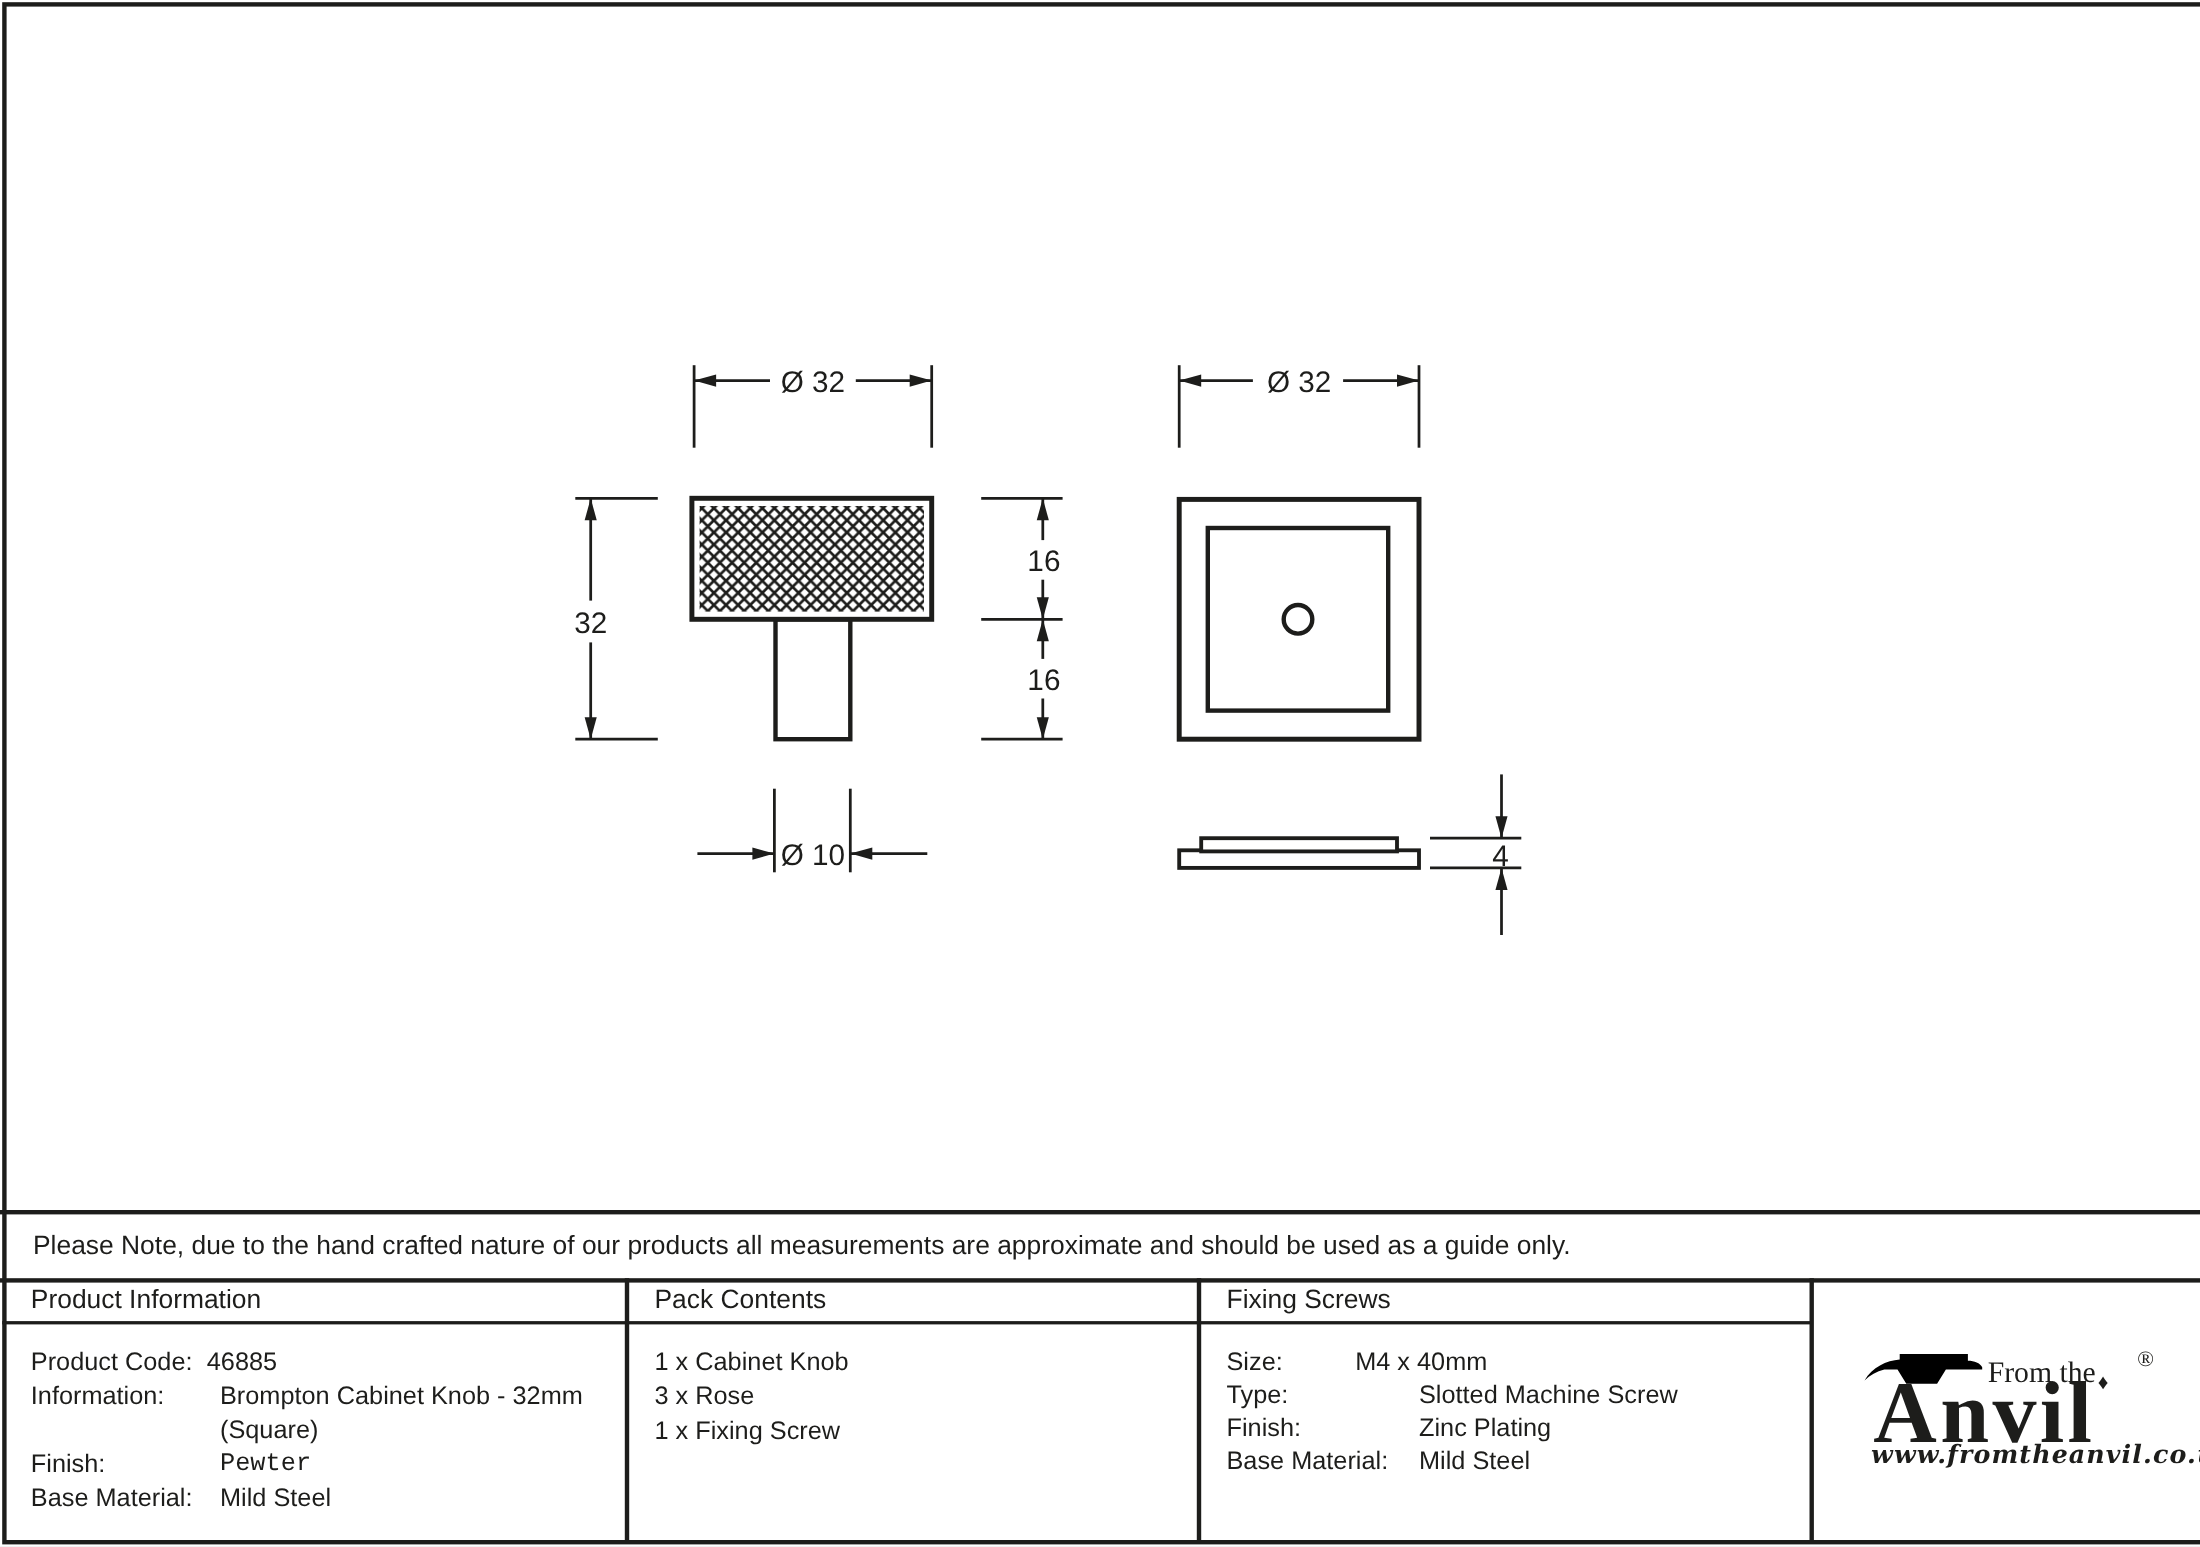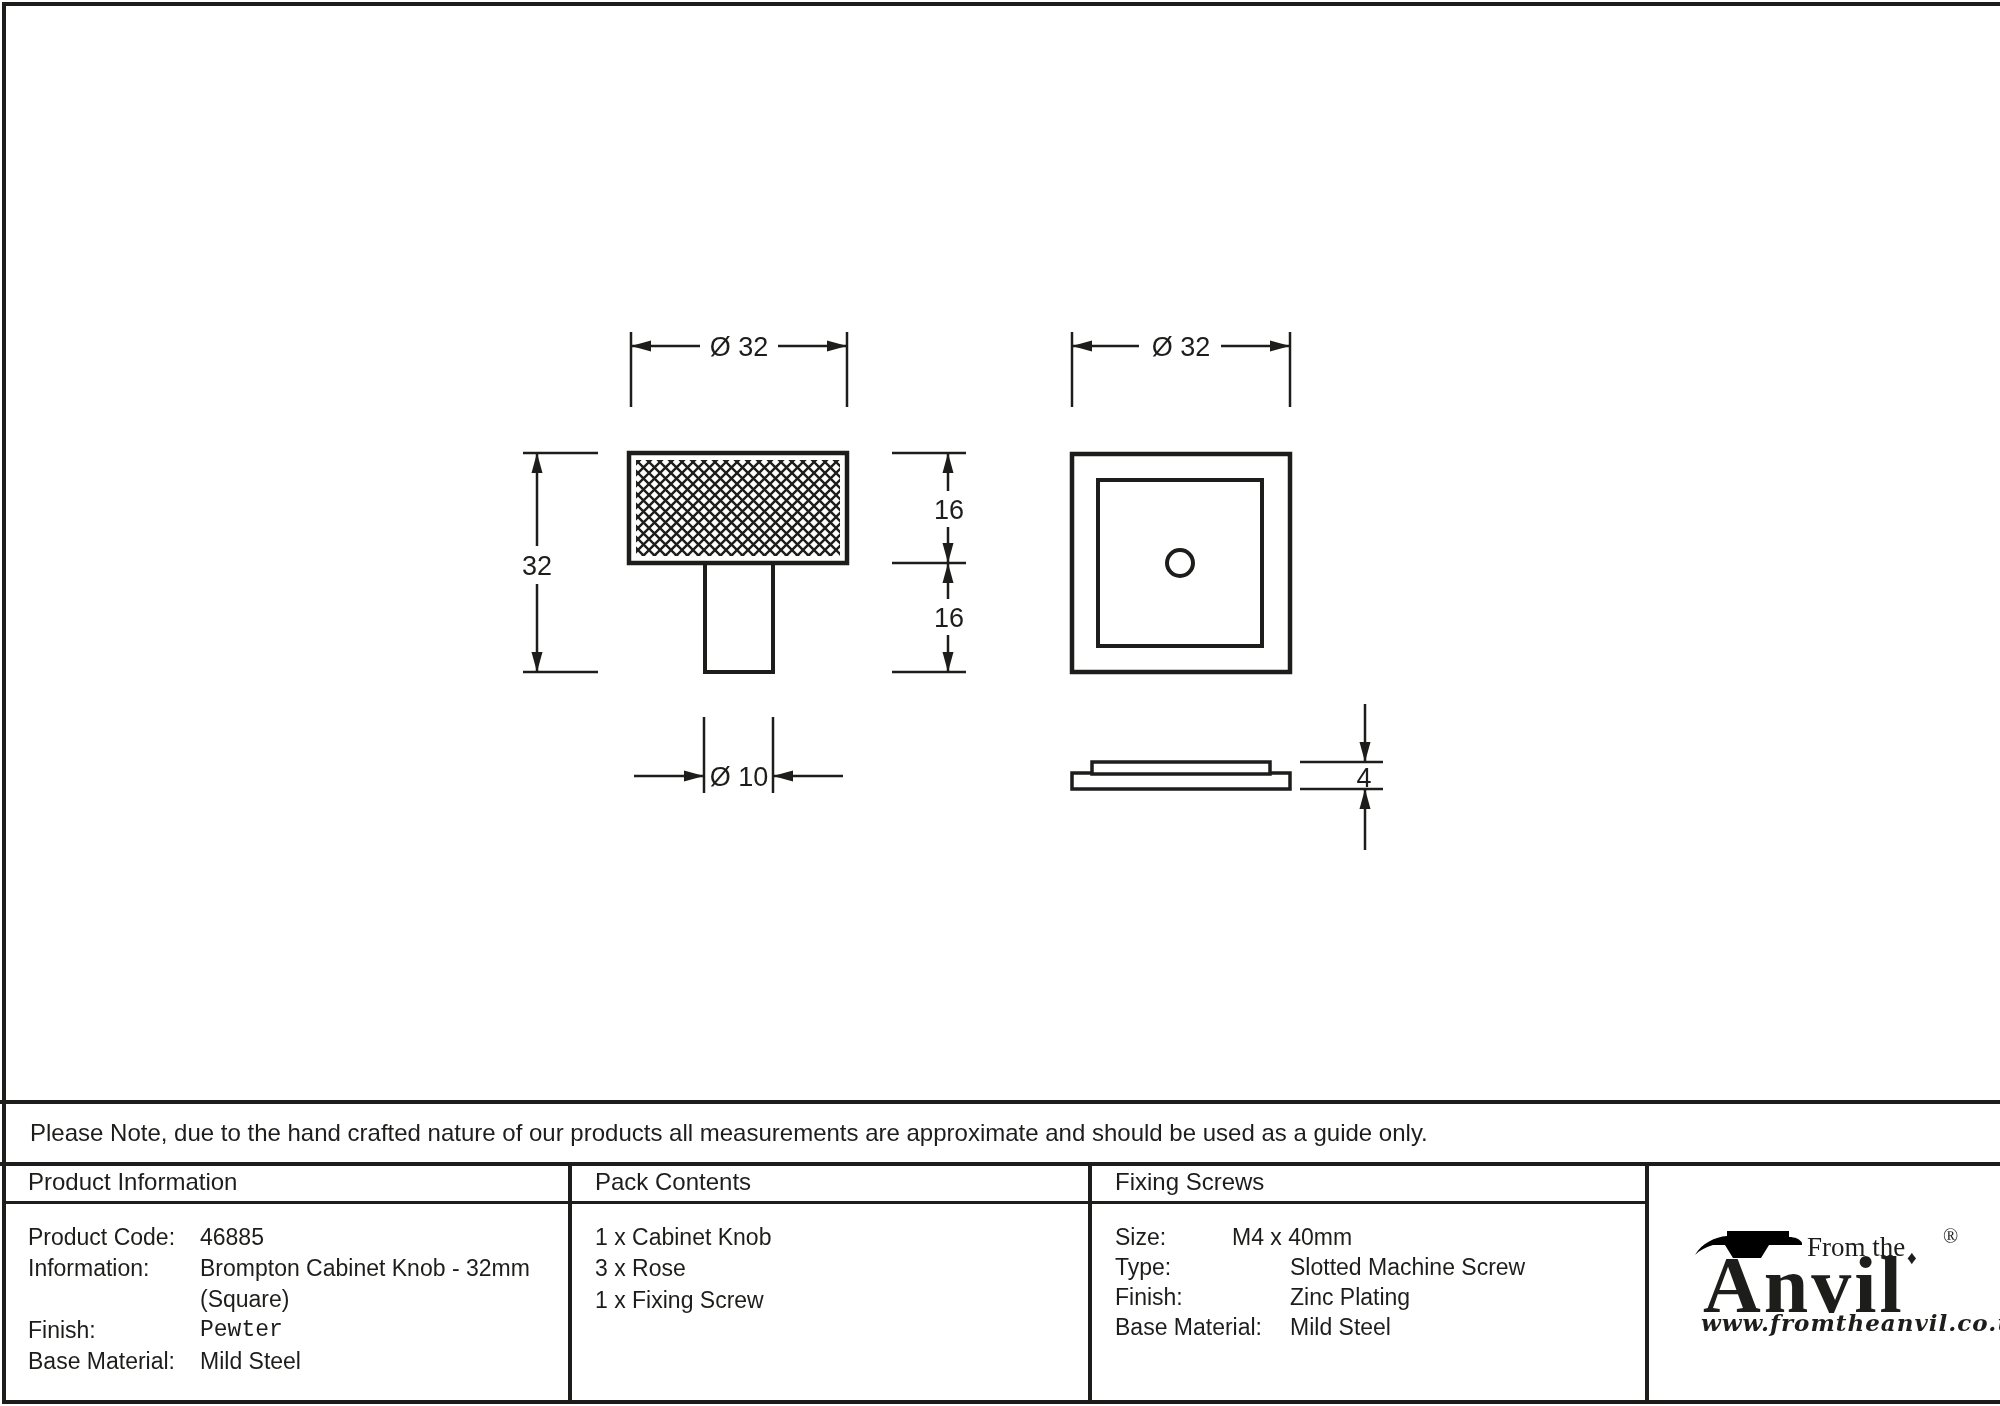--- a/index.html
+++ b/index.html
@@ -128,21 +128,21 @@
   <div class="hline" style="left:2px;top:1201px;width:1645px;height:3px;"></div>
   <div class="vline" style="left:568px;top:1162px;width:4px;height:238px;"></div>
   <div class="vline" style="left:1088px;top:1162px;width:4px;height:238px;"></div>
   <div class="vline" style="left:1645px;top:1162px;width:4px;height:238px;"></div>
 
   <div class="hdr" style="left:28px;top:1167px;">Product Information</div>
   <div class="hdr" style="left:595px;top:1167px;text-align:right;">Pack Contents</div>
   <div class="hdr" style="left:1115px;top:1167px;">Fixing Screws</div>
 
   <div class="txt" style="left:28px;top:1222px;">Product Code:</div>
-  <div class="txt" style="left:200px;top:1222px;">46885</div>
+  <div class="txt" style="left:188px;top:1222px;">46885</div>
   <div class="txt" style="left:28px;top:1253px;">Information:</div>
   <div class="txt" style="left:200px;top:1253px;">Brompton Cabinet Knob - 32mm</div>
   <div class="txt" style="left:200px;top:1284px;">(Square)</div>
   <div class="txt" style="left:28px;top:1315px;">Finish:</div>
   <div class="txt" style="left:200px;top:1315px;font-family:Liberation Mono, monospace;">Pewter</div>
   <div class="txt" style="left:28px;top:1346px;">Base Material:</div>
   <div class="txt" style="left:200px;top:1346px;">Mild Steel</div>
 
   <div class="txt" style="left:595px;top:1222px;">1 x Cabinet Knob</div>
   <div class="txt" style="left:595px;top:1253px;">3 x Rose</div>

